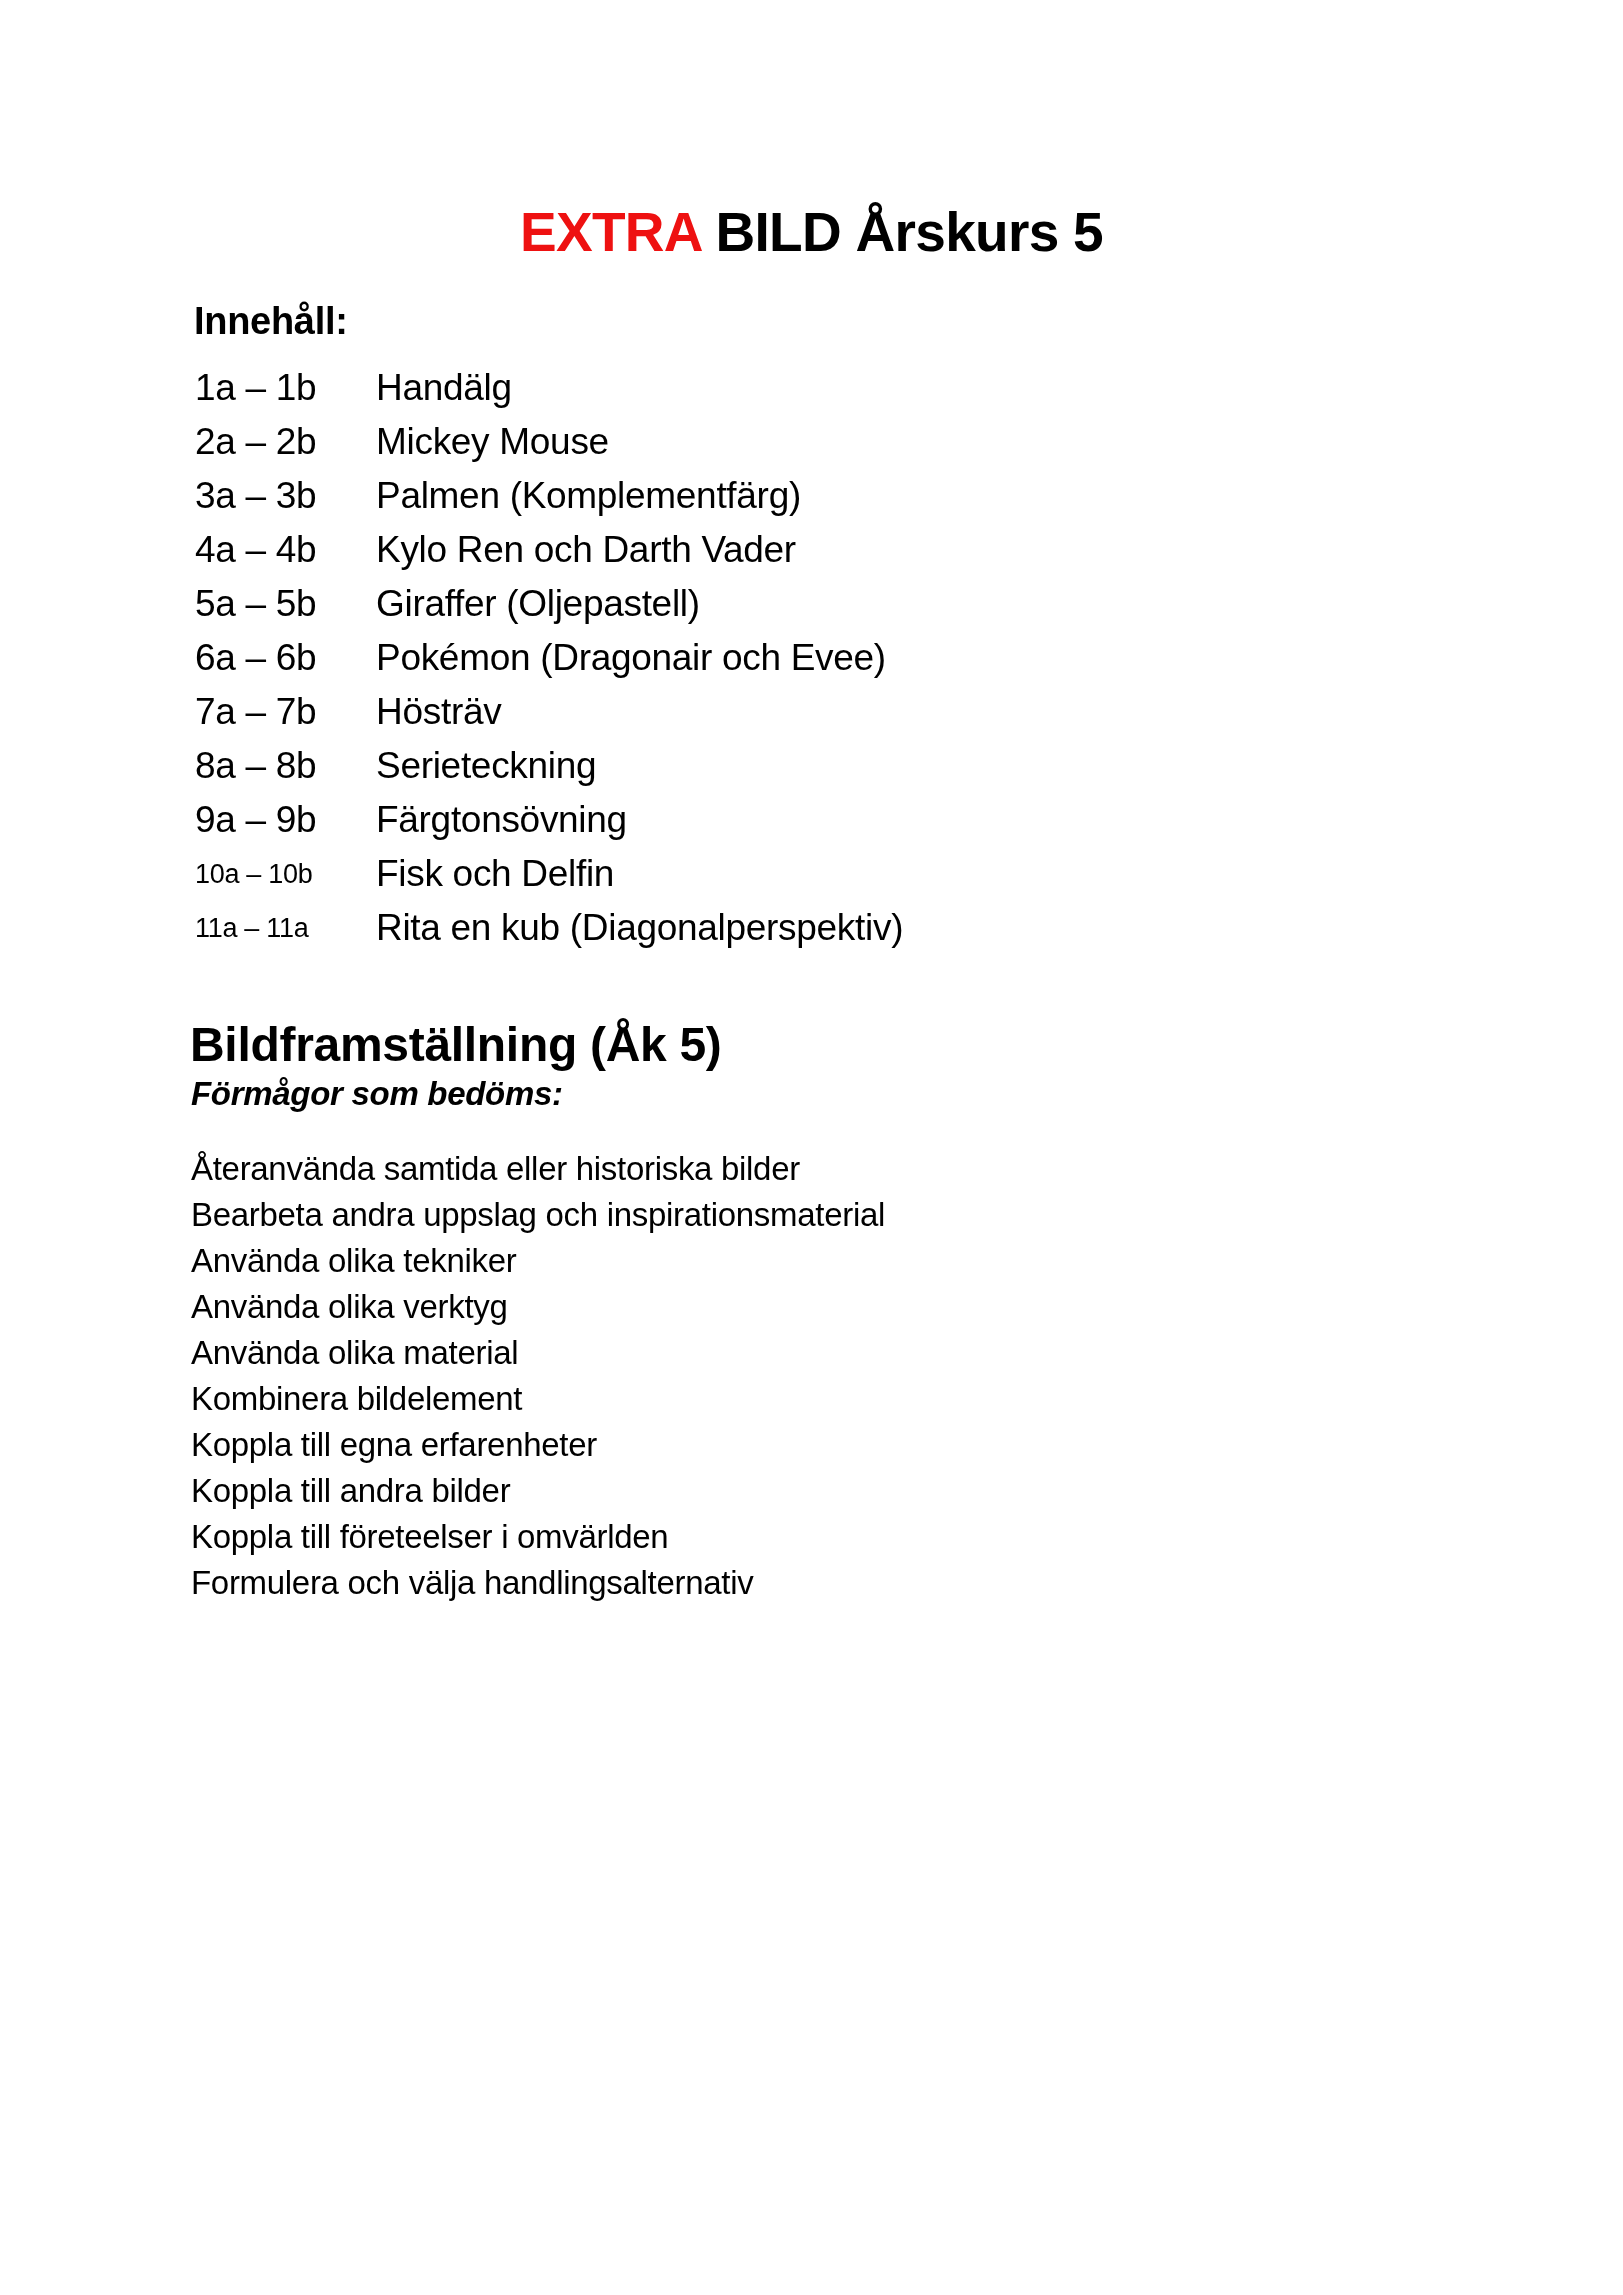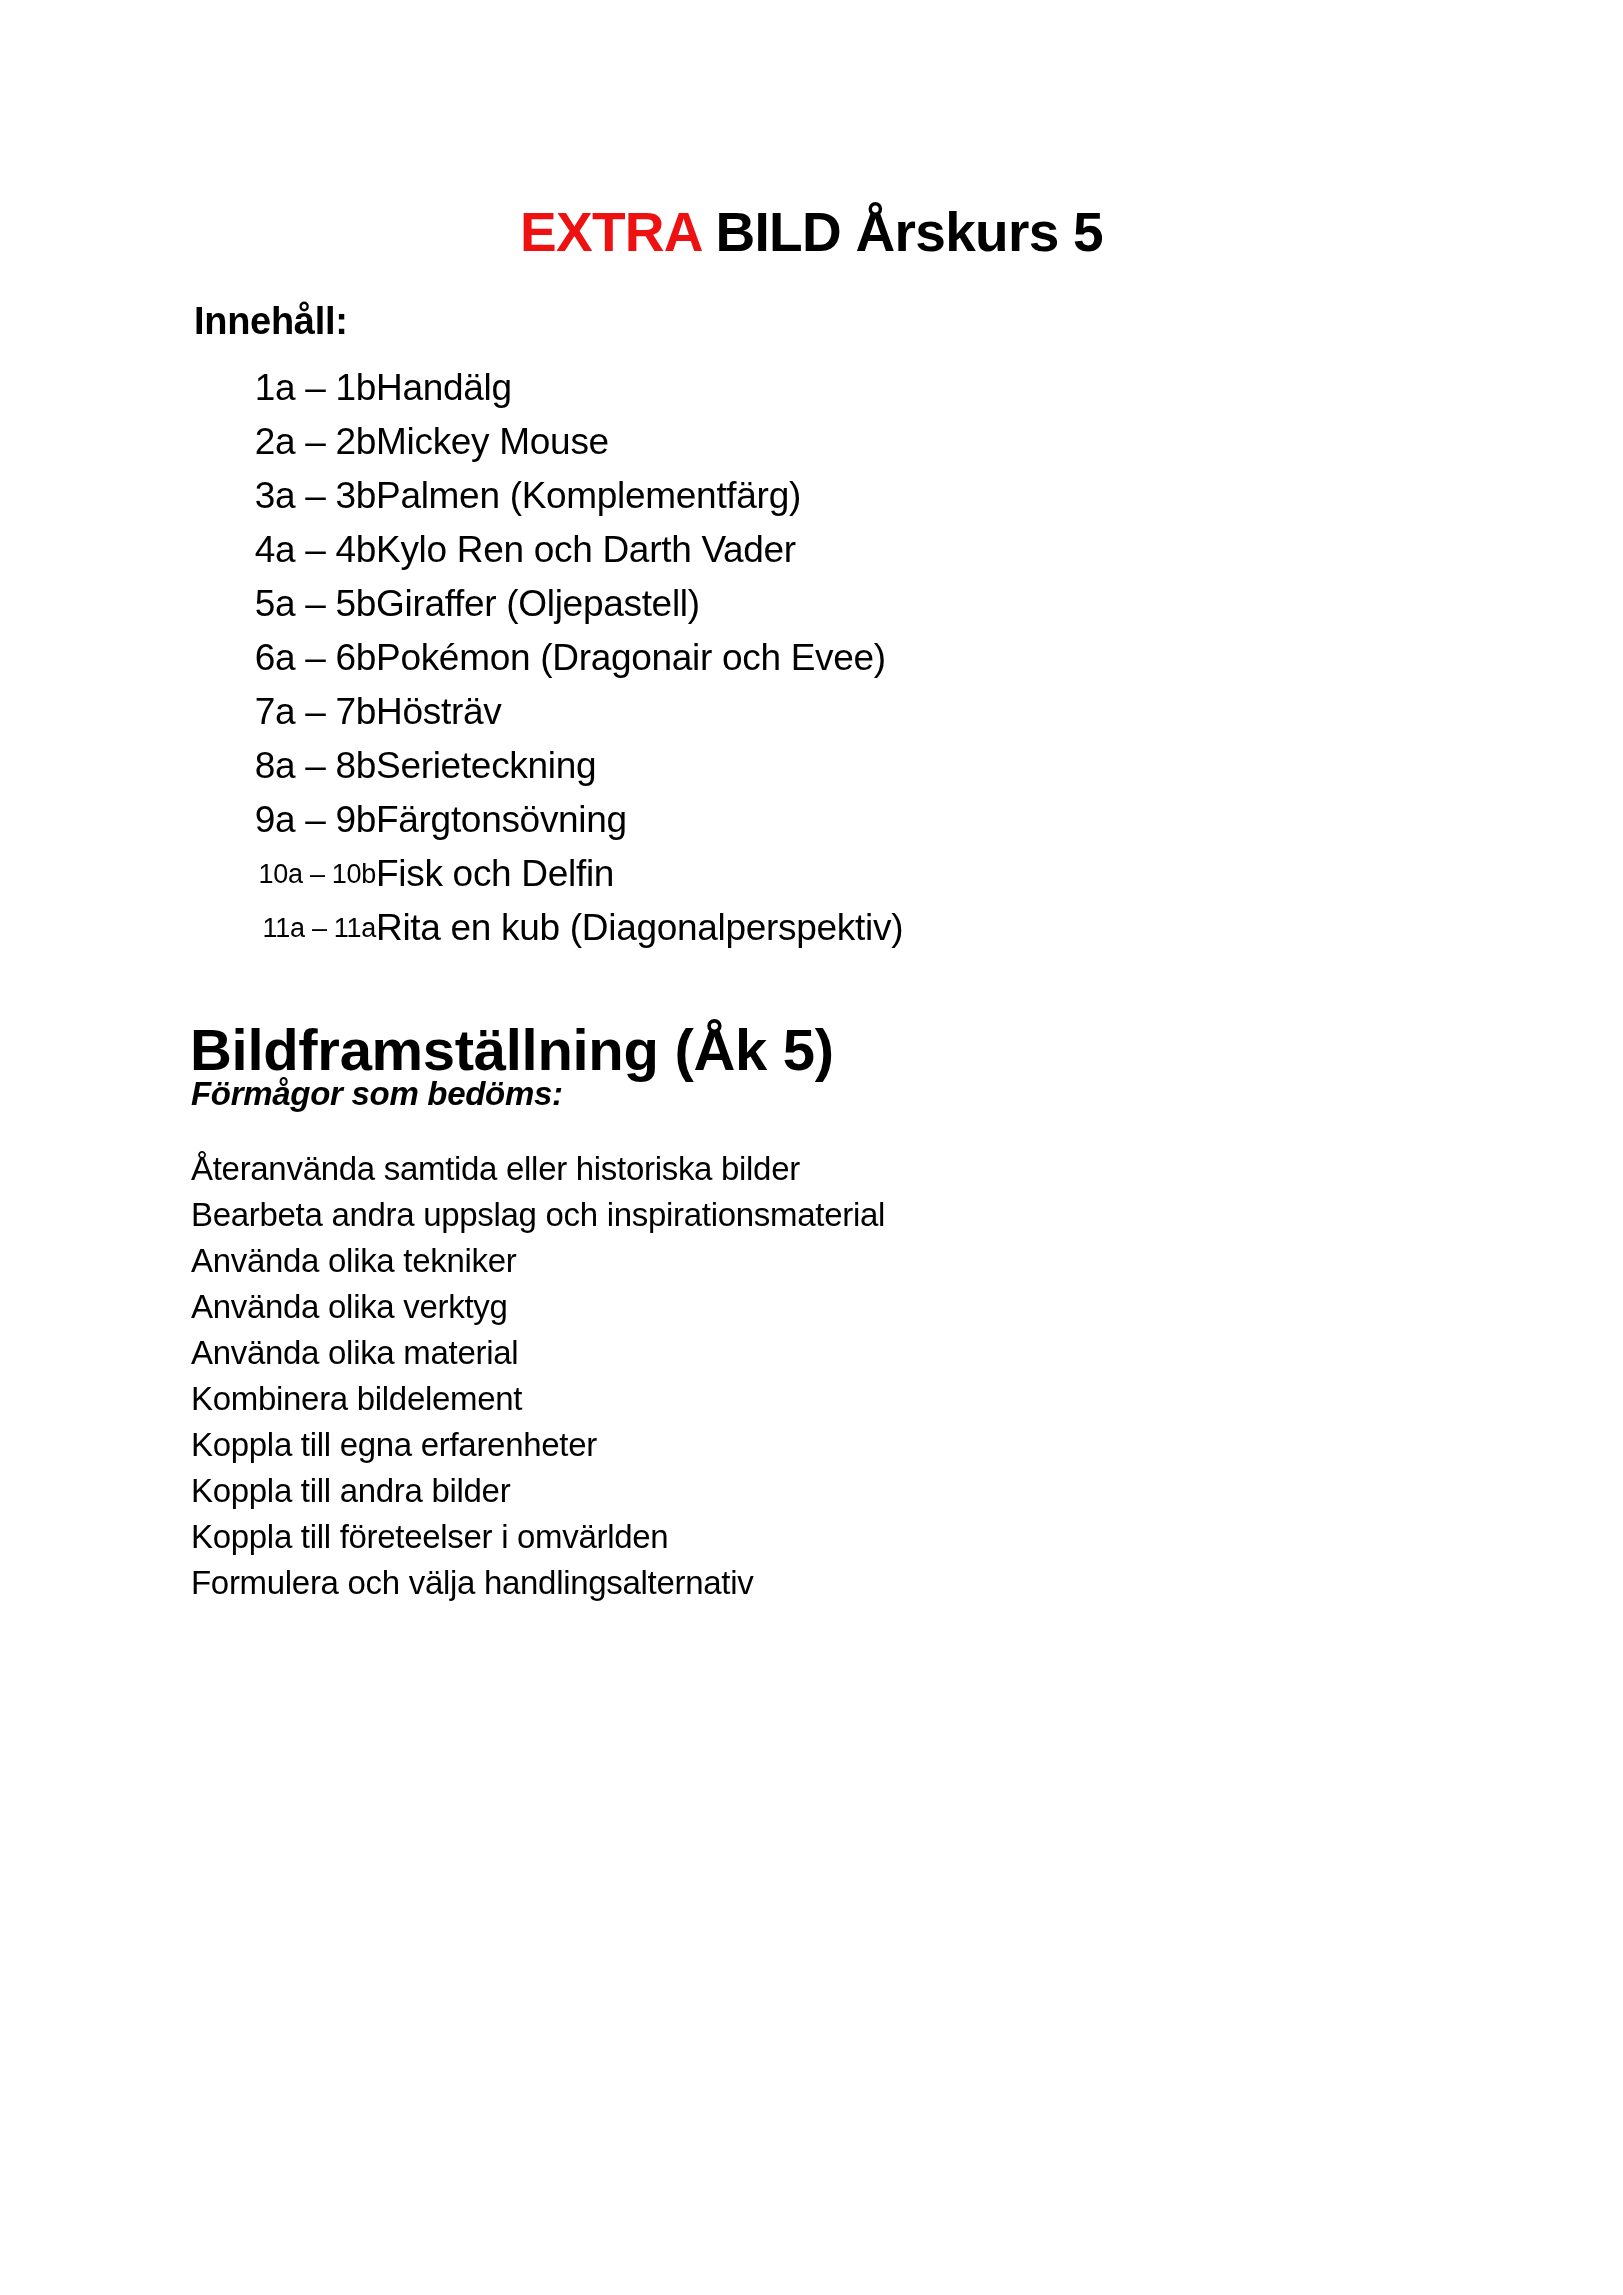--- a/index.html
+++ b/index.html
@@ -34,42 +34,41 @@
     left: 194px;
     top: 302px;
     font-size: 38px;
     font-weight: 700;
     line-height: 1;
   }
   .toc {
     position: absolute;
     left: 195px;
     top: 361px;
-    text-align: right;
   }
   .toc-row {
     display: flex;
     align-items: center;
     height: 54px;
   }
   .toc-num {
     flex: 0 0 181px;
     width: 181px;
     font-size: 37px;
   }
   .toc-row.small .toc-num { font-size: 27px; }
   .toc-label {
     font-size: 37px;
     white-space: nowrap;
   }
   .section-heading {
     position: absolute;
     left: 190px;
     top: 1021px;
-    font-size: 58px;
+    font-size: 48px;
     font-weight: 700;
     line-height: 1;
     text-align: center;
   }
   .section-sub {
     position: absolute;
     left: 191px;
     top: 1077px;
     font-size: 33px;
     font-weight: 700;

